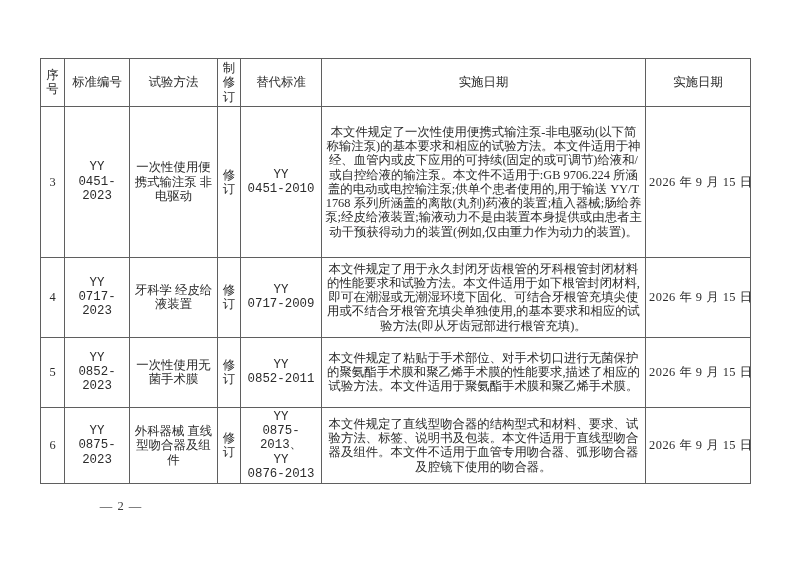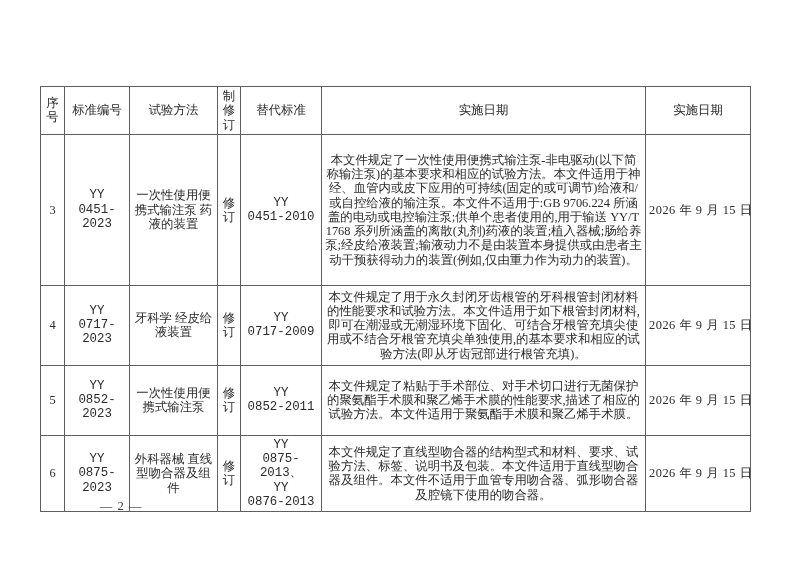--- a/index.html
+++ b/index.html
@@ -17,21 +17,21 @@
     -webkit-font-smoothing: antialiased;
   }
   .page {
     position: absolute;
     inset: 0;
     background: #ffffff;
   }
   table.std-table {
     position: absolute;
     left: 40px;
-    top: 86px;
+    top: 58px;
     width: 710px;
     border-collapse: collapse;
     table-layout: fixed;
   }
   table.std-table th,
   table.std-table td {
     border: 1px solid #5f5f5f;
     padding: 2px 3px;
     vertical-align: middle;
     text-align: center;
@@ -97,21 +97,21 @@
         <th>替代标准</th>
         <th>实施日期</th>
         <th>实施日期</th>
       </tr>
     </thead>
     <tbody>
       <tr class="r-3">
         <td class="c-seq">3</td>
         <td class="c-prewrap">YY
 0451-2023</td>
-        <td>一次性使用便携式输注泵 药液的装置</td>
+        <td>一次性使用便携式输注泵 非电驱动</td>
         <td>修订</td>
         <td class="c-prewrap">YY
 0451-2010</td>
         <td class="c-scope">本文件规定了一次性使用便携式输注泵-非电驱动(以下简称输注泵)的基本要求和相应的试验方法。本文件适用于神经、血管内或皮下应用的可持续(固定的或可调节)给液和/或自控给液的输注泵。本文件不适用于:GB 9706.224 所涵盖的电动或电控输注泵;供单个患者使用的,用于输送 YY/T 1768 系列所涵盖的离散(丸剂)药液的装置;植入器械;肠给养泵;经皮给液装置;输液动力不是由装置本身提供或由患者主动干预获得动力的装置(例如,仅由重力作为动力的装置)。</td>
         <td class="c-date">2026 年 9 月 15 日</td>
       </tr>
       <tr class="r-4">
         <td class="c-seq">4</td>
         <td class="c-prewrap">YY
 0717-2023</td>
@@ -119,21 +119,21 @@
         <td>修订</td>
         <td class="c-prewrap">YY
 0717-2009</td>
         <td class="c-scope">本文件规定了用于永久封闭牙齿根管的牙科根管封闭材料的性能要求和试验方法。本文件适用于如下根管封闭材料,即可在潮湿或无潮湿环境下固化、可结合牙根管充填尖使用或不结合牙根管充填尖单独使用,的基本要求和相应的试验方法(即从牙齿冠部进行根管充填)。</td>
         <td class="c-date">2026 年 9 月 15 日</td>
       </tr>
       <tr class="r-5">
         <td class="c-seq">5</td>
         <td class="c-prewrap">YY
 0852-2023</td>
-        <td>一次性使用便携式输注泵</td>
+        <td>一次性使用无菌手术膜</td>
         <td>修订</td>
         <td class="c-prewrap">YY
 0852-2011</td>
         <td class="c-scope">本文件规定了粘贴于手术部位、对手术切口进行无菌保护的聚氨酯手术膜和聚乙烯手术膜的性能要求,描述了相应的试验方法。本文件适用于聚氨酯手术膜和聚乙烯手术膜。</td>
         <td class="c-date">2026 年 9 月 15 日</td>
       </tr>
       <tr class="r-6">
         <td class="c-seq">6</td>
         <td class="c-prewrap">YY
 0875-2023</td>

